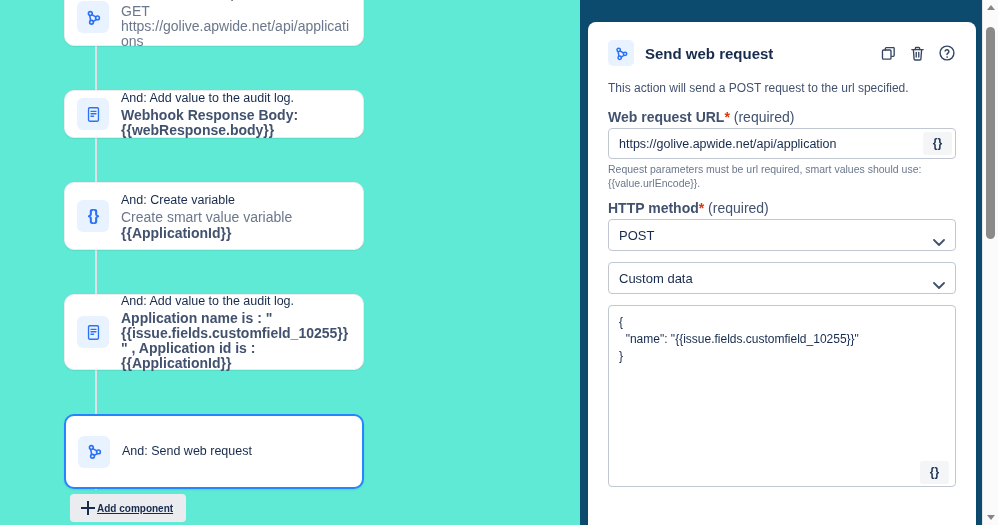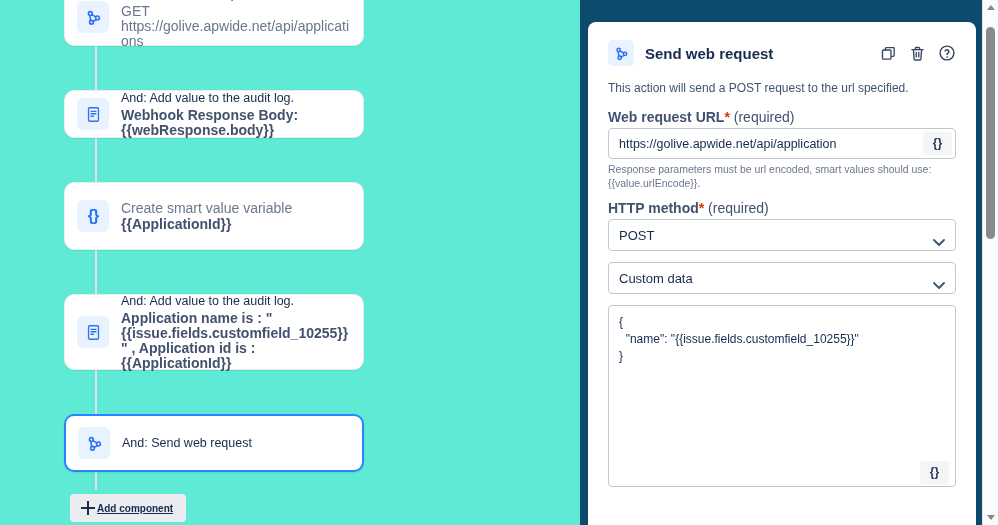--- a/index.html
+++ b/index.html
@@ -373,41 +373,42 @@
           <div class="card-title">And: Add value to the audit log.</div>
           <div class="card-sub strong">Webhook Response Body: {{webResponse.body}}</div>
         </div>
       </div>
 
       <div class="card" style="top:204px;height:68px;">
         <div class="card-icon">
           <span style="color:#2b72f5;font-family:'Liberation Sans',sans-serif;font-size:16px;font-weight:700;letter-spacing:-1px;">{}</span>
         </div>
         <div class="card-body">
+          <div class="card-title">And: Create variable</div>
           <div class="card-sub">Create smart value variable</div>
           <div class="card-sub strong">{{ApplicationId}}</div>
         </div>
       </div>
 
       <div class="card" style="top:316px;height:76px;">
         <div class="card-icon">
           <svg width="17" height="17" viewBox="0 0 24 24" fill="none" stroke="#2b72f5" stroke-width="1.9" stroke-linecap="round" stroke-linejoin="round">
             <rect x="5" y="2.5" width="14" height="19" rx="1.6"></rect>
             <path d="M8.5 7.5h7"></path>
               <path d="M8.5 11h7"></path>
               <path d="M8.5 14.5h3.5"></path>
           </svg>
         </div>
         <div class="card-body">
           <div class="card-title">And: Add value to the audit log.</div>
           <div class="card-sub strong">Application name is : " {{issue.fields.customfield_10255}}" , Application id is : {{ApplicationId}}</div>
         </div>
       </div>
 
-      <div class="card selected" style="top:436px;height:58px;">
+      <div class="card selected" style="top:436px;height:75px;">
         <div class="card-icon">
           <svg width="19" height="19" viewBox="0 0 24 24" fill="none" stroke="#2b72f5" stroke-width="2" stroke-linecap="round" stroke-linejoin="round">
             <circle cx="8" cy="7" r="2.4"></circle>
               <circle cx="17" cy="12.5" r="2.4"></circle>
               <circle cx="9.5" cy="18" r="2.4"></circle>
             <path d="M9.9 8.3 14.9 11.3"></path>
               <path d="M15.6 14.7 11.3 17"></path>
               <path d="M7.2 9.3 8.4 15.6"></path>
           </svg>
         </div>
@@ -467,21 +468,21 @@
         </div>
 
         <div class="panel-desc">This action will send a POST request to the url specified.</div>
 
         <div class="field">
           <div class="field-label"><span>Web request URL</span><span class="req-star">*</span> <span class="req-word">(required)</span></div>
           <div class="input-shell">
             <input class="txt-input" type="text" value="https://golive.apwide.net/api/application" style="">
             <button class="smart-btn">{}</button>
           </div>
-          <div class="help-text">Response parameters must be url encoded, smart values should use: {{value.urlEncode}}.</div>
+          <div class="help-text">Request parameters must be url required, smart values should use: {{value.urlEncode}}.</div>
         </div>
 
         <div class="field">
           <div class="field-label"><span>HTTP method</span><span class="req-star">*</span> <span class="req-word">(required)</span></div>
           <div class="select-shell">
             <div class="select-box">
                 <span>POST</span>
               </div>
             <span class="chev">
               <svg width="12" height="7" viewBox="0 0 12 7" fill="none" stroke="#42526e" stroke-width="1.8" stroke-linecap="round" stroke-linejoin="round">

